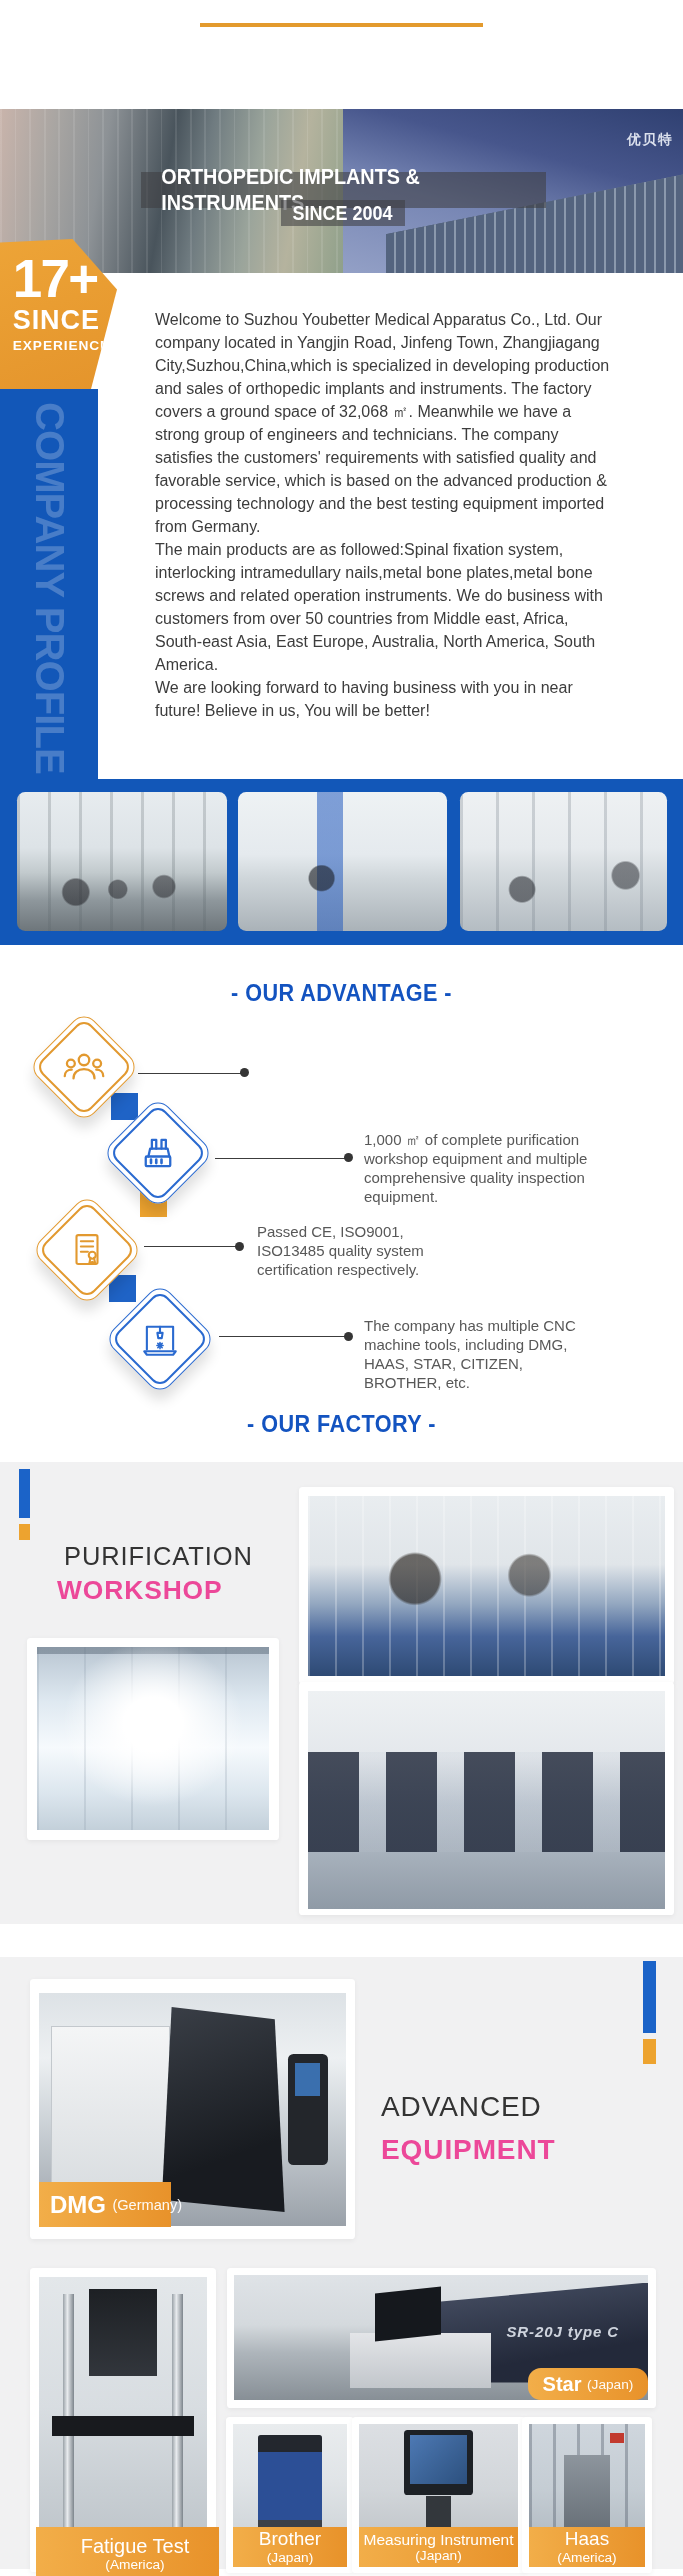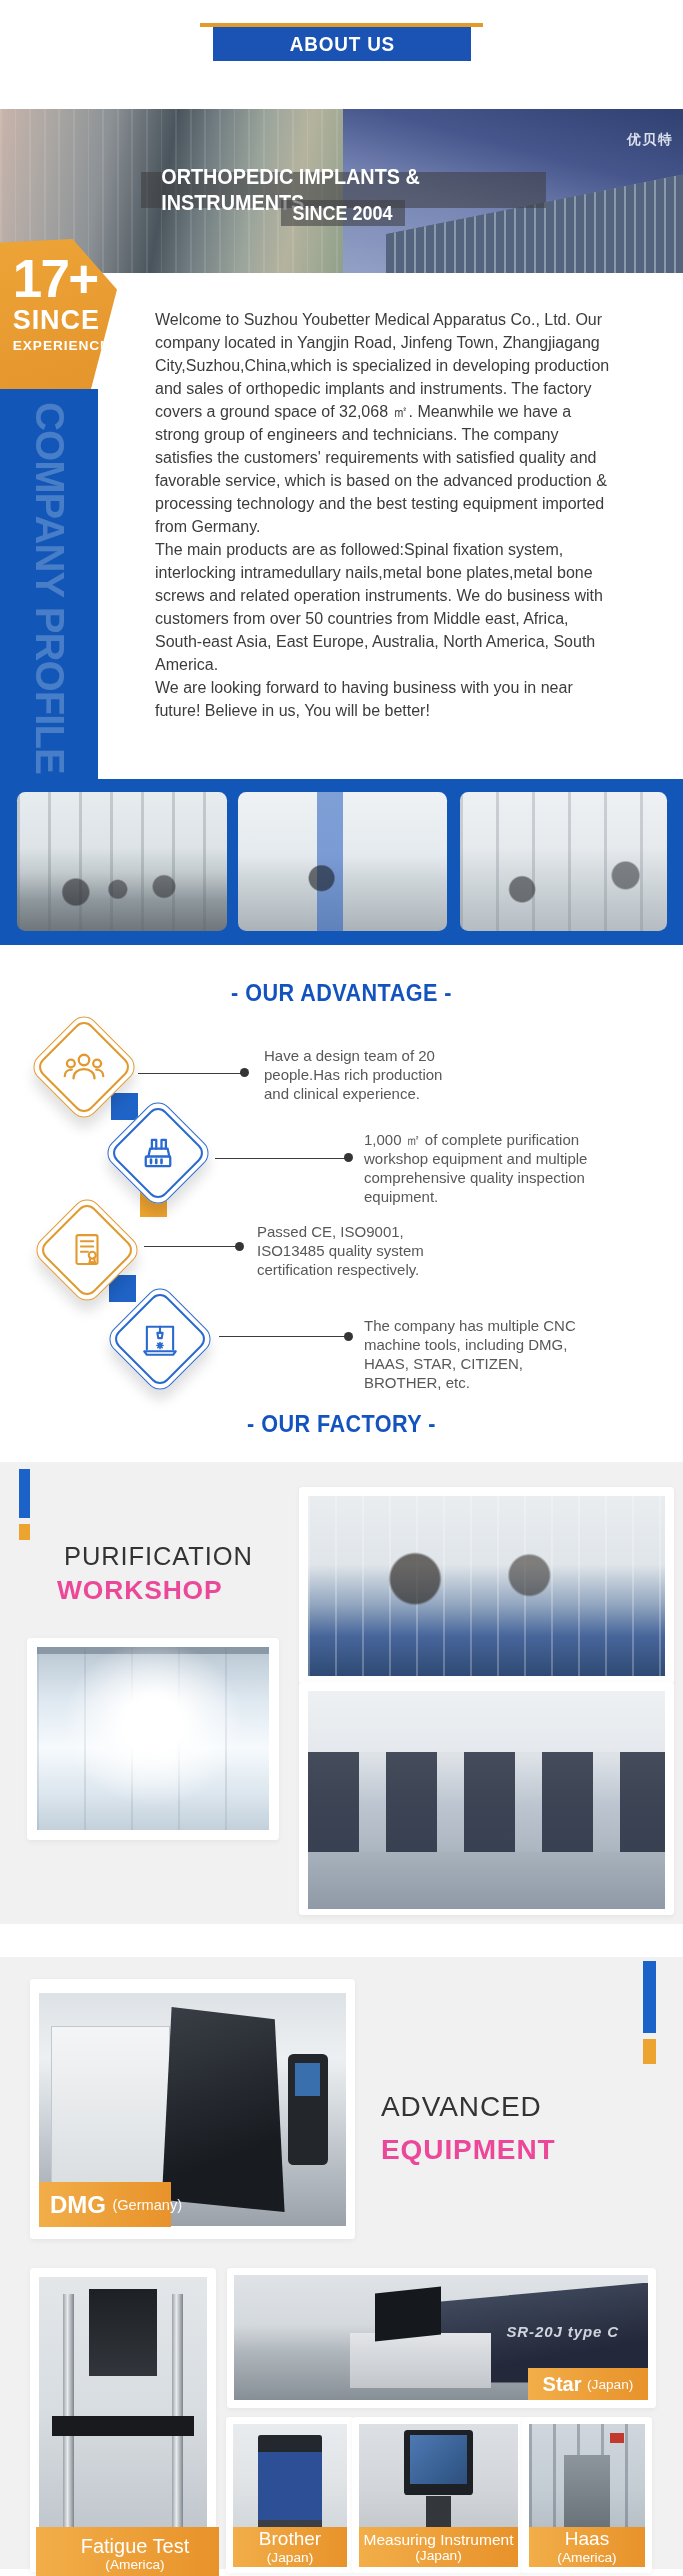--- a/index.html
+++ b/index.html
@@ -114,23 +114,20 @@
   .tag .org{font-weight:400;opacity:.95;}
   .tag2{position:absolute;background:linear-gradient(90deg,#f2ae49,#e8922a);color:#fff;display:flex;flex-direction:column;align-items:center;justify-content:center;line-height:1.1;}
   .machine-caption{position:absolute;right:7%;top:38%;color:rgba(235,240,248,.85);font-size:15px;font-weight:700;font-style:italic;letter-spacing:0.9px;}
 </style>
 </head>
 <body>
 
 <div id="page">
 
   <div class="abs top-line" style="left:200px;top:23px;width:283px;height:3.6px;"></div>
-  <div class="abs banner" style="left:213px;top:27px;width:258px;height:34px;">
-    <span class="cond">ABOUT US</span>
-  </div>
 
   <div class="photo hero-left" style="left:0;top:109px;width:343px;height:164px;"></div>
   <div class="photo hero-right" style="left:343px;top:109px;width:340px;height:164px;">
     <div class="building"></div>
     <div class="hero-sign">优贝特</div>
   </div>
   <div class="abs hero-band" style="left:141px;top:172px;width:405px;height:36px;">
     <span class="cond" style="font-size:22px;">ORTHOPEDIC IMPLANTS &amp; INSTRUMENTS</span>
   </div>
   <div class="abs hero-band" style="left:281px;top:200px;width:124px;height:26.4px;">
@@ -213,21 +210,20 @@
 
   <div class="adv-line" style="left:138px;top:1073px;width:106px;"></div>
   <div class="adv-dot" style="left:240px;top:1068px;"></div>
   <div class="adv-line" style="left:215px;top:1158px;width:133px;"></div>
   <div class="adv-dot" style="left:344px;top:1153px;"></div>
   <div class="adv-line" style="left:144px;top:1246px;width:95px;"></div>
   <div class="adv-dot" style="left:235px;top:1242px;"></div>
   <div class="adv-line" style="left:219px;top:1336px;width:129px;"></div>
   <div class="adv-dot" style="left:344px;top:1332px;"></div>
 
-  <div class="adv-text" style="left:264px;top:1046px;width:199px;">Have a design team of 20 people.Has rich production and clinical experience.</div>
   <div class="adv-text" style="left:364px;top:1130px;width:235px;">1,000 ㎡ of complete purification workshop equipment and multiple comprehensive quality inspection equipment.</div>
   <div class="adv-text" style="left:257px;top:1222px;width:187px;">Passed CE, ISO9001, ISO13485 quality system certification respectively.</div>
   <div class="adv-text" style="left:364px;top:1316px;width:219px;">The company has multiple CNC machine tools, including DMG, HAAS, STAR, CITIZEN, BROTHER, etc.</div>
 
   <div class="abs sec-title cond" style="left:0;top:1410px;width:683px;">- OUR FACTORY -</div>
 
   <div class="abs gray-bg" style="left:0;top:1462px;width:683px;height:462px;"></div>
   <div class="abs excl-b" style="left:19px;top:1469px;width:11px;height:49px;"></div>
   <div class="abs excl-o" style="left:19px;top:1524px;width:11px;height:15.5px;"></div>
   <div class="abs h-light" style="left:57px;top:1542px;margin-left:7px;">PURIFICATION</div>
@@ -275,21 +271,21 @@
     <span class="org" style="font-size:13.7px;">(America)</span>
   </div>
 
   <div class="card" style="left:227px;top:2268px;width:429px;height:140px;"></div>
   <div class="photo starphoto" style="left:234px;top:2275px;width:414px;height:125px;">
     <div class="body"></div>
     <div class="cab"></div>
     <div class="scr"></div>
     <div class="machine-caption">SR-20J type C</div>
   </div>
-  <div class="tag" style="left:528px;top:2368px;width:120px;height:32px;justify-content:center;gap:5.5px;">
+  <div class="tag" style="left:528px;top:2368px;width:120px;height:32px;justify-content:center;gap:5.5px;border-radius:13px;">
     <span class="nm" style="font-size:20px;">Star</span>
     <span class="org" style="font-size:13.7px;">(Japan)</span>
   </div>
 
   <div class="card" style="left:226px;top:2417px;width:128px;height:156px;"></div>
   <div class="photo brphoto" style="left:233px;top:2424px;width:114px;height:143px;">
     <div class="m"></div>
   </div>
   <div class="tag2" style="left:233px;top:2527px;width:114px;height:40px;">
     <span class="nm" style="font-size:19px;">Brother</span>

